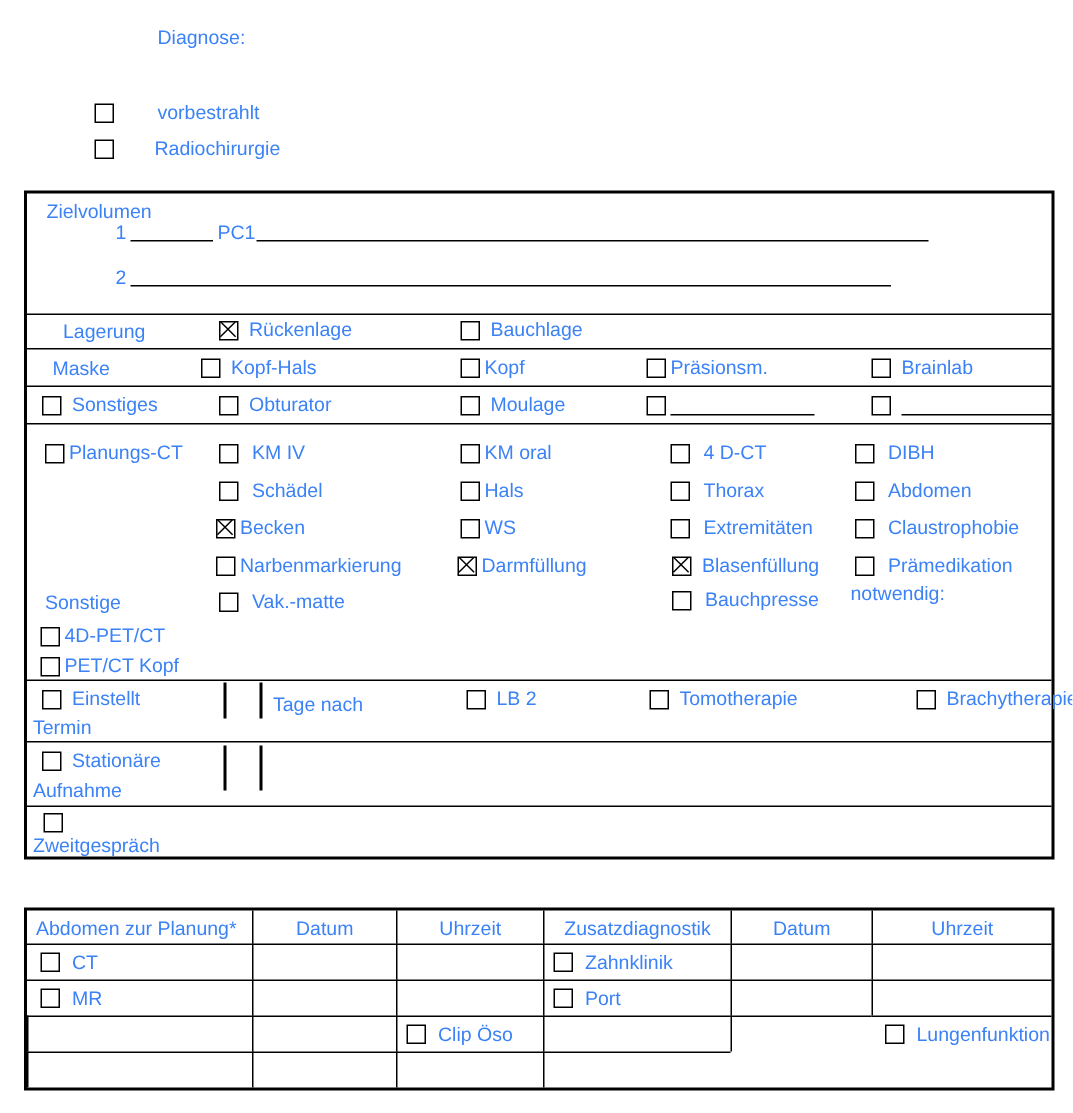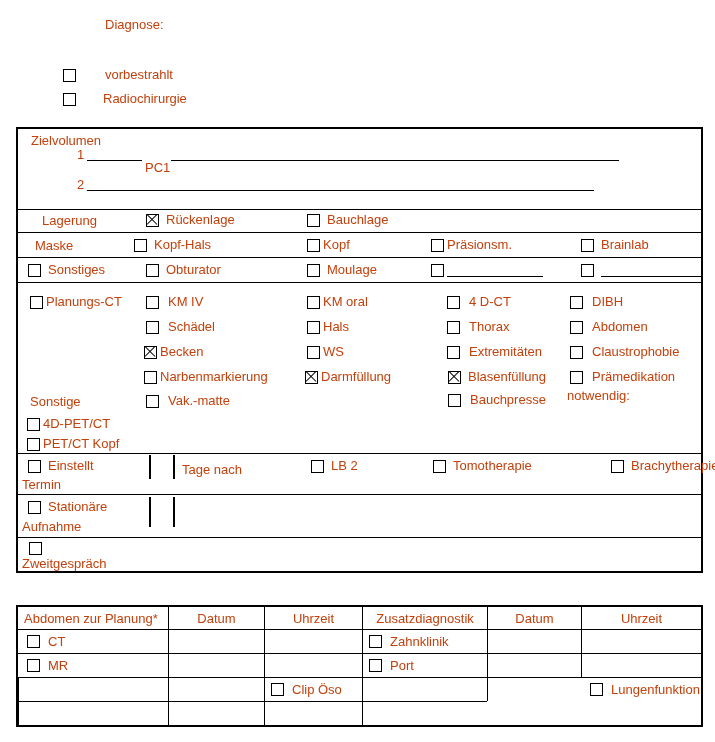--- a/index.html
+++ b/index.html
@@ -1,19 +1,19 @@
 <!DOCTYPE html>
 <html><head>
 <meta charset="utf-8">
 <style>
   * { margin:0; padding:0; box-sizing:border-box; }
   html,body { background:#fff; }
   #page {
     position:relative; width:715px; height:742px; background:#ffffff;
-    font-family:"Liberation Sans", sans-serif; font-size:13px; color:#c2410c;
+    font-family:"Liberation Sans", sans-serif; font-size:13px; color:#3b82f6;
     overflow:hidden;
   }
   .abs { position:absolute; }
   .lbl { font-size:13px; line-height:14px; white-space:nowrap; }
   .item { position:absolute; display:flex; align-items:center; gap:7px; height:14px; }
   .item.tight { gap:3px; }
   .item.wide { gap:9px; }
   .cb {
     width:13px; height:13px; flex:0 0 13px; border:1.5px solid #000;
     background:#fff; position:relative; display:inline-block;
@@ -64,21 +64,21 @@
     <span class="cb"></span>
     <span class="lbl">Radiochirurgie</span>
   </div>
 
   <div id="main-table">
 
     
     <div class="abs lbl" style="left:13px; top:5px;">Zielvolumen</div>
     <div class="abs lbl" style="left:59px; top:19px;">1</div>
     <div class="uline" style="left:69px; top:19px; width:55px;"></div>
-    <div class="abs lbl" style="left:127px; top:32px;">PC1</div>
+    <div class="abs lbl" style="left:127px; top:19px;">PC1</div>
     <div class="uline" style="left:153px; top:19px; width:448px;"></div>
     <div class="abs lbl" style="left:59px; top:49px;">2</div>
     <div class="uline" style="left:69px; top:49px; width:507px;"></div>
 
     <div class="hline" style="top:80px;"></div>
 
     
     <div class="abs lbl" style="left:24px; top:85px;">Lagerung</div>
     <div class="item" style="left:128px; top:84px;">
       <span class="cb checked"></span>

